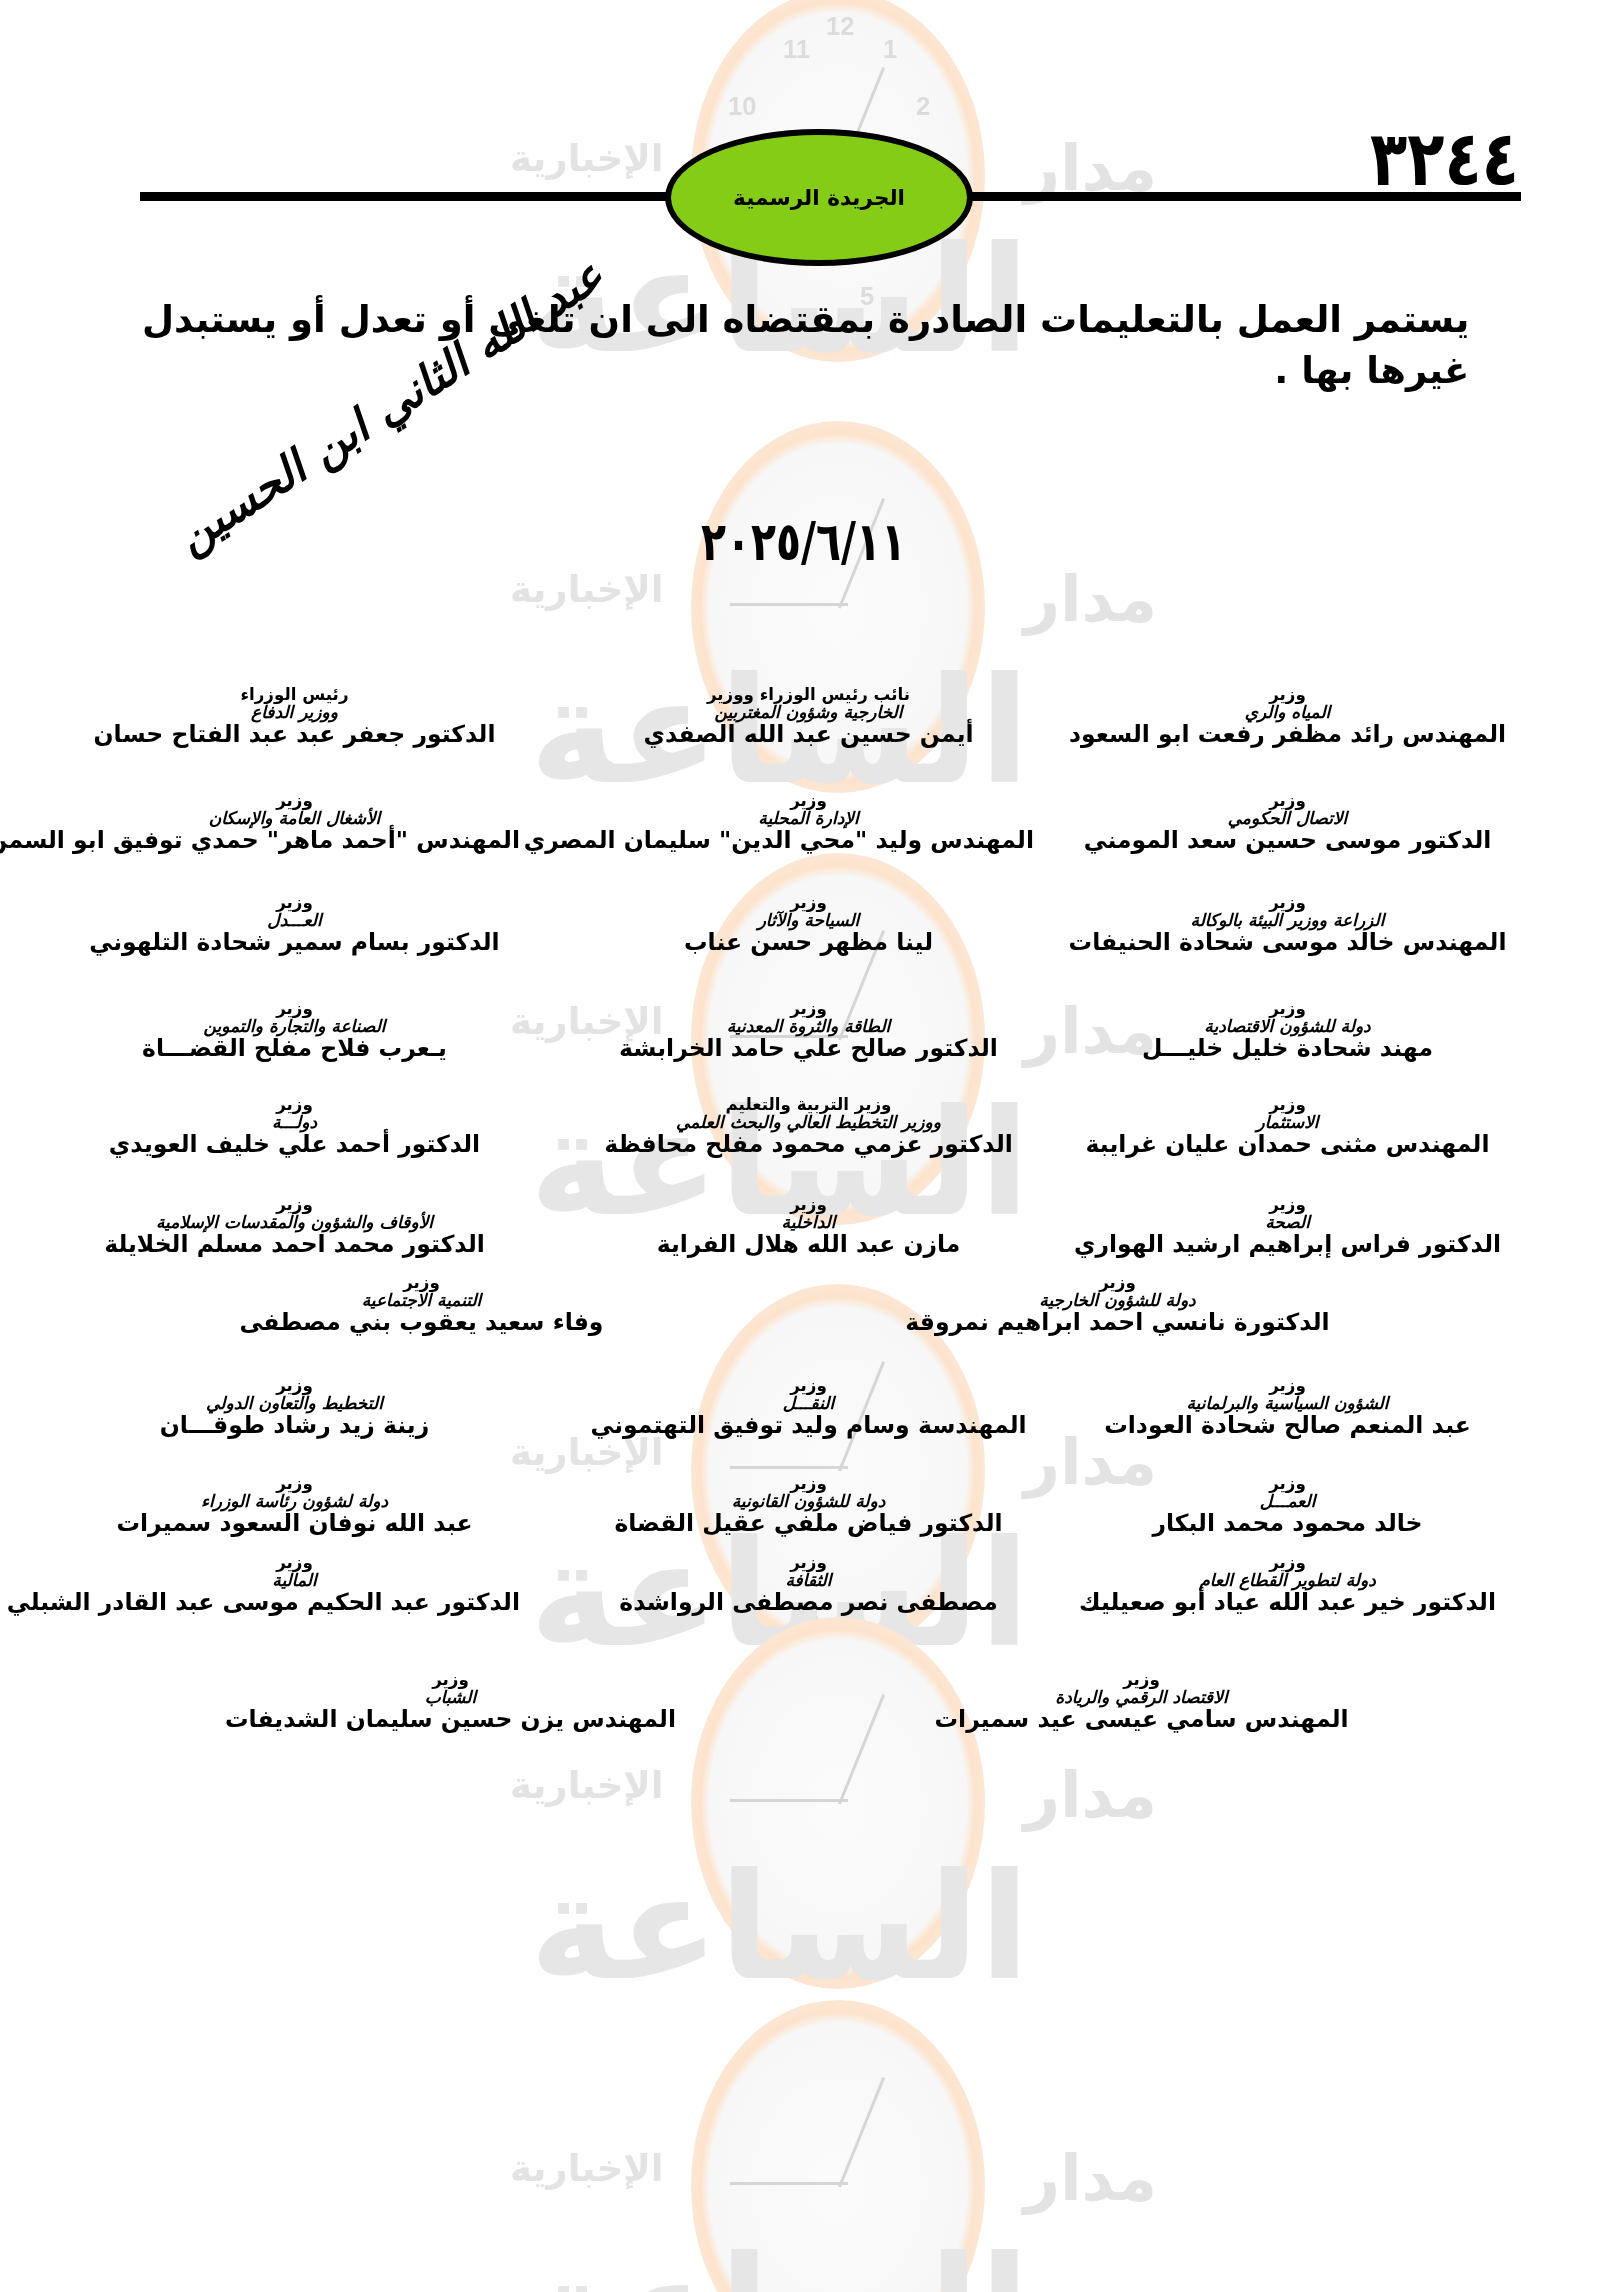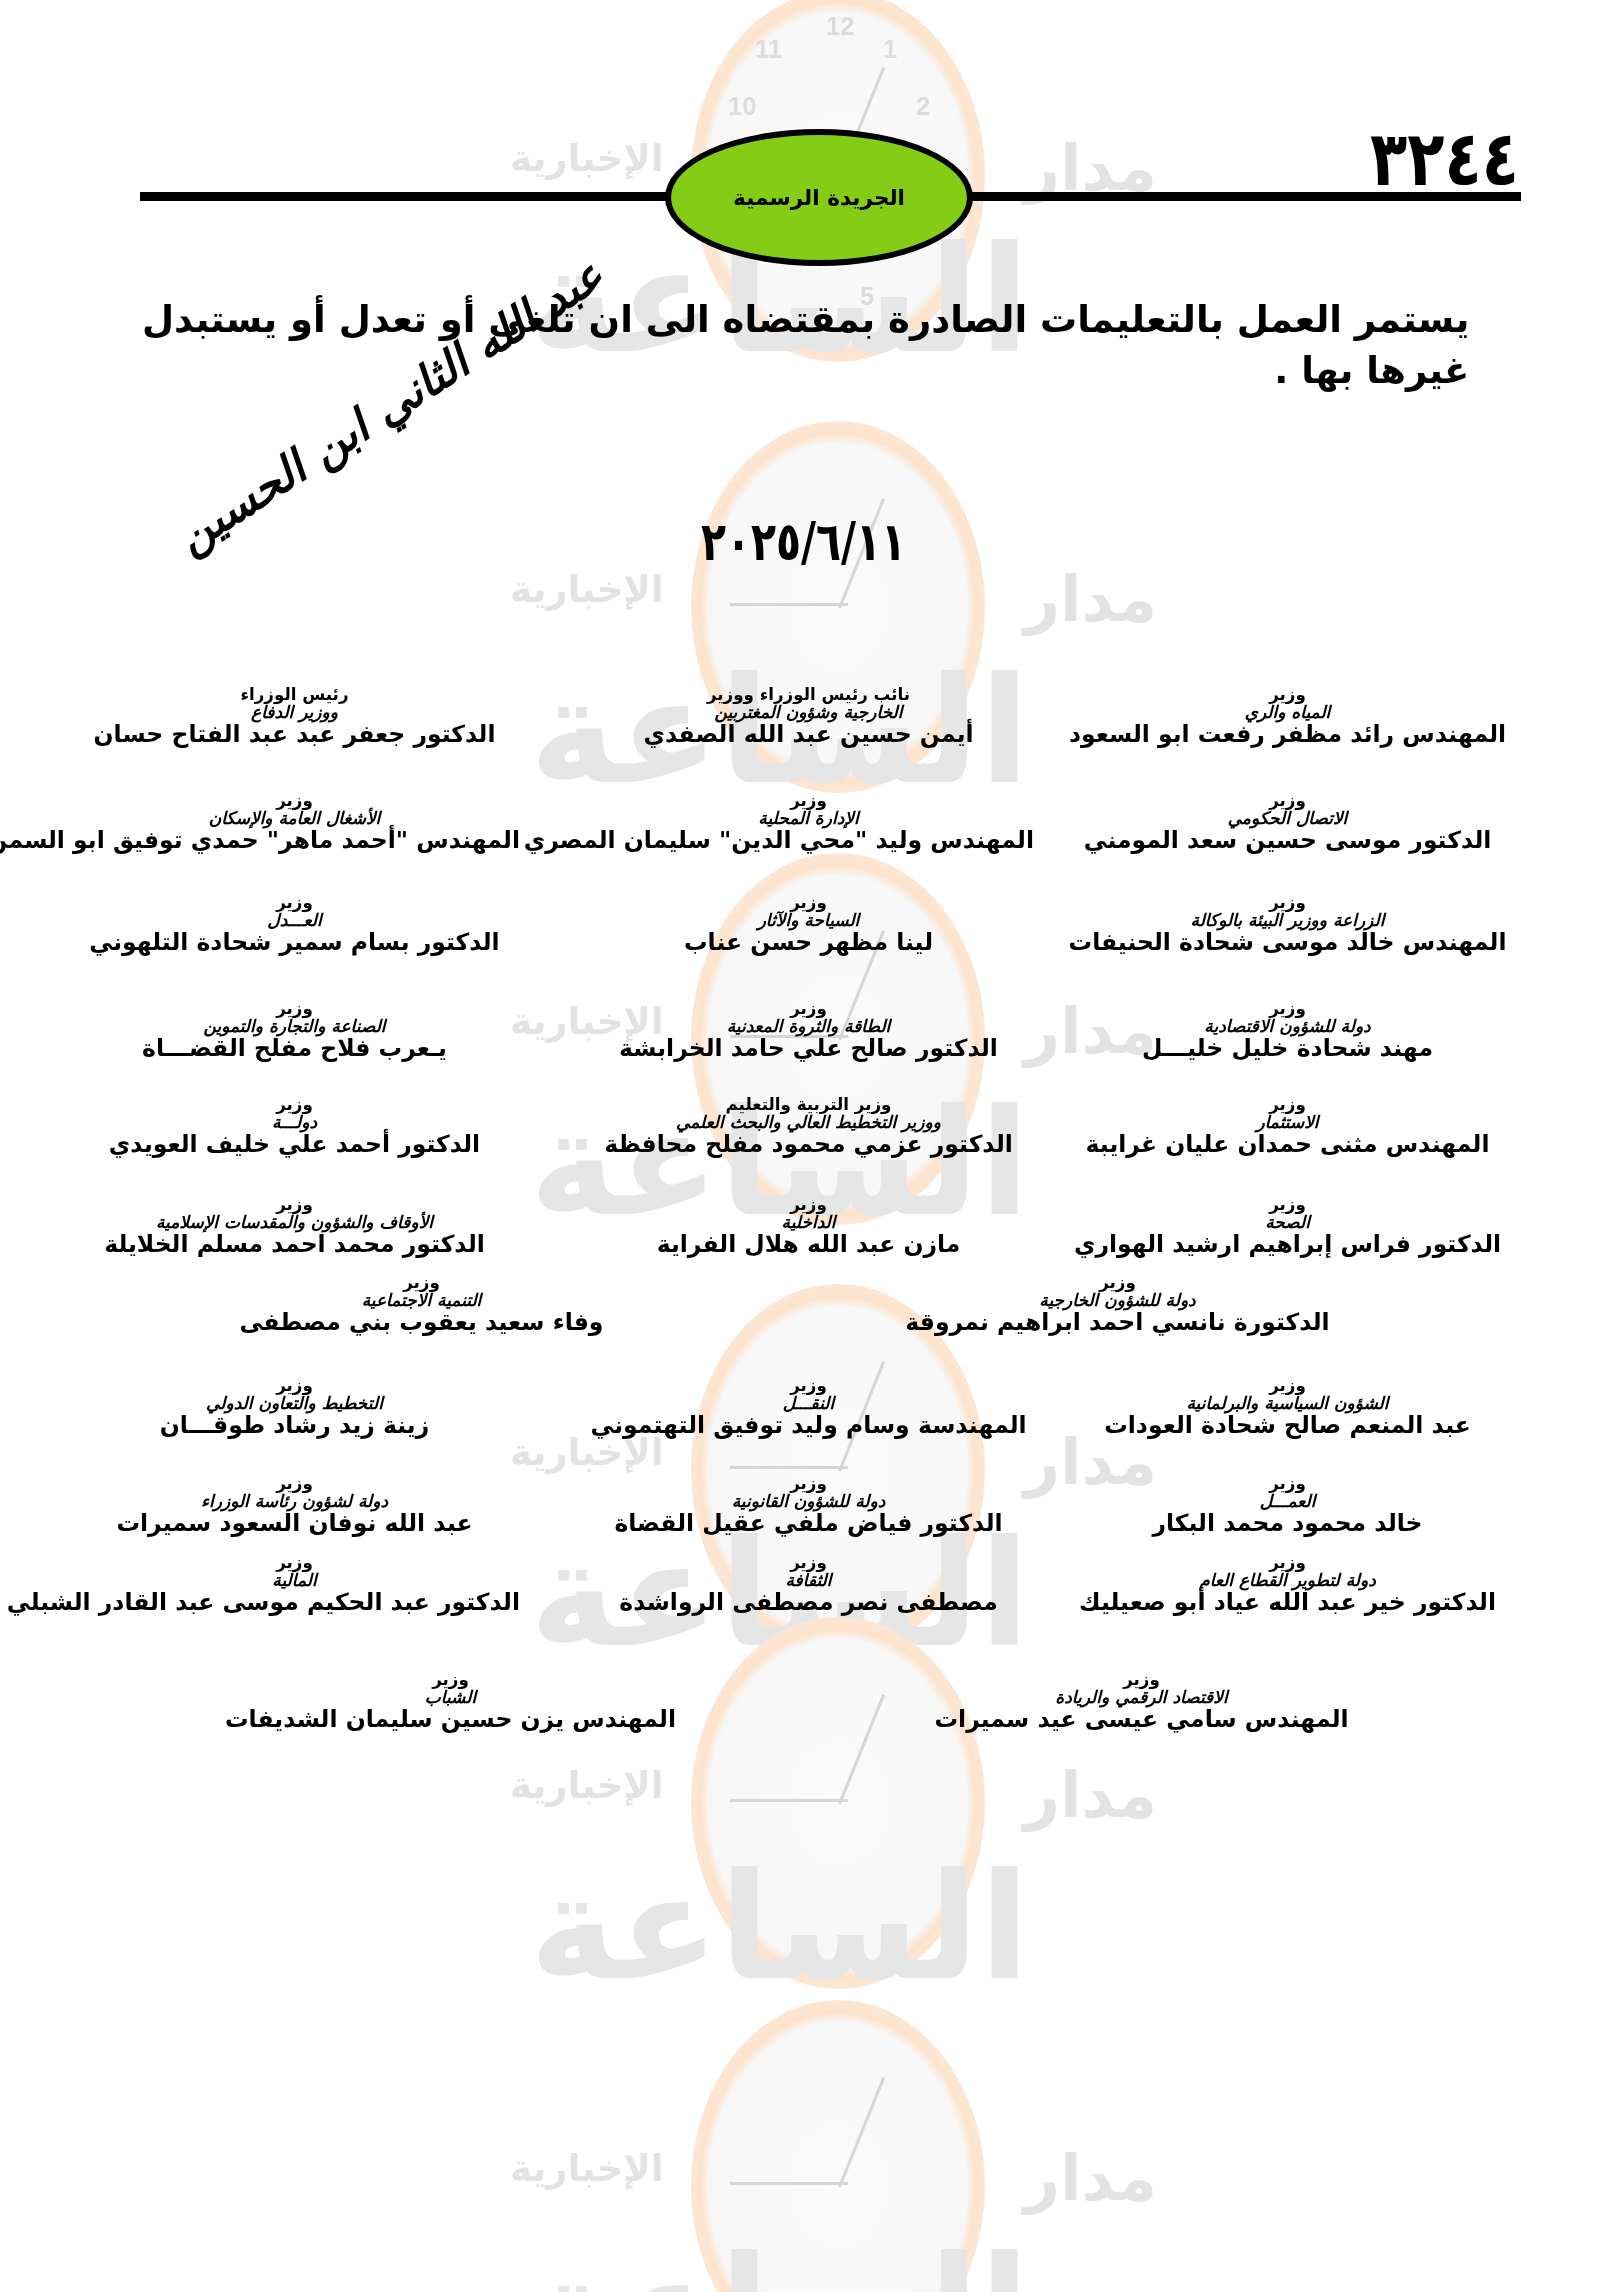--- a/index.html
+++ b/index.html
@@ -78,21 +78,21 @@
       <span class="num" style="left:135px;top:21.6px">12</span>
       <span class="num" style="left:192px;top:45px">1</span>
       <span class="num" style="left:225px;top:102px">2</span>
       <span class="num" style="left:237px;top:169px">3</span>
       <span class="num" style="left:222px;top:235px">4</span>
       <span class="num" style="left:169px;top:292px">5</span>
       <span class="num" style="left:114px;top:314px">6</span>
       <span class="num" style="left:37px;top:235px">8</span>
       <span class="num" style="left:23.5px;top:169px">9</span>
       <span class="num" style="left:37px;top:102px">10</span>
-      <span class="num" style="left:64px;top:45px">11</span>
+      <span class="num" style="left:92px;top:45px">11</span>
       <div class="hand1"></div>
       <div class="hand2"></div>
     </div>
     <span class="brand-top b1">مدار</span>
     <span class="brand-top b2">الإخبارية</span>
     <span class="brand-top b3">الساعة</span>
   </div>
   <div class="wm" style="top:421px">
     <div class="clock">
         <div class="hand1"></div>

